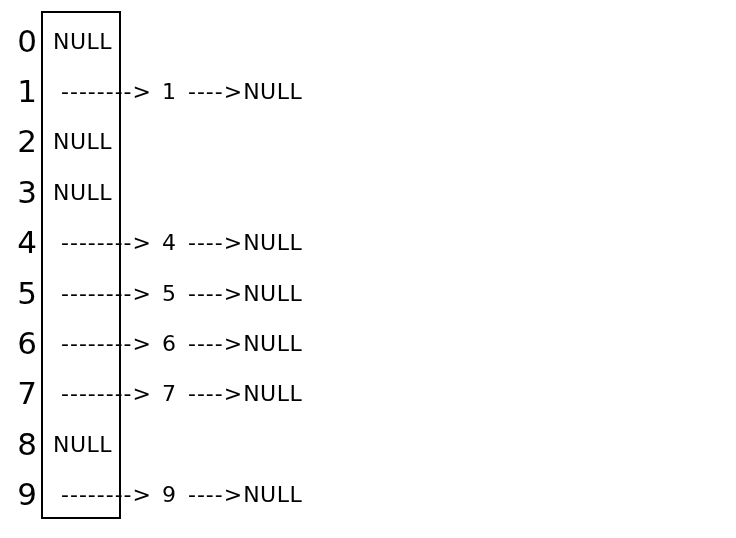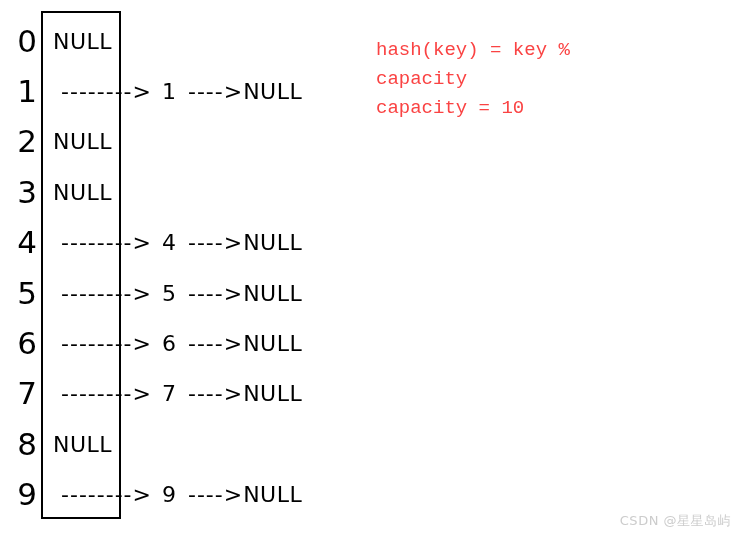--- a/index.html
+++ b/index.html
@@ -169,21 +169,15 @@
       <span class="chain">
         <span class="arw">--------&gt;</span>
         <span class="val">9</span>
         <span class="arw">----&gt;</span>
         <span class="term">NULL</span>
       </span>
     </div>
 
   </div>
 
-  <div class="annotation">
-    <div>hash(key) = key %</div>
-    <div>capacity</div>
-    <div>capacity = 10</div>
-  </div>
 
-  <div class="watermark">CSDN @星星岛屿</div>
 
 </div>
 
 </body></html>

